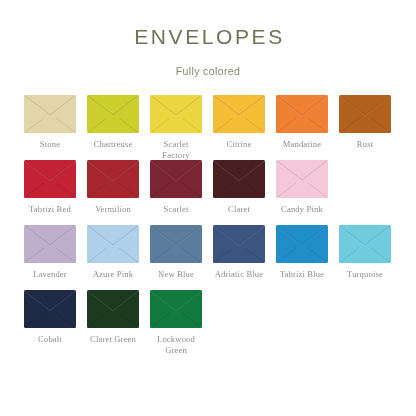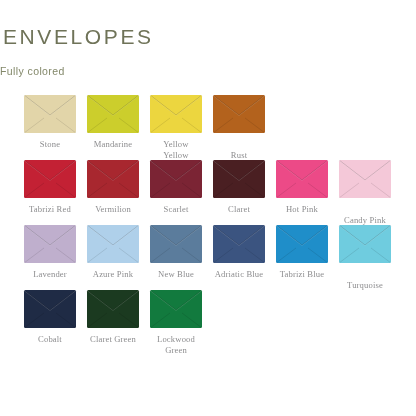--- a/index.html
+++ b/index.html
@@ -14,20 +14,21 @@
     overflow: hidden;
   }
   .page {
     width: 416px;
     height: 416px;
     position: relative;
     box-sizing: border-box;
     padding-top: 26px;
   }
   .header {
+    text-align: center;
   }
   .title {
     font-family: "Liberation Sans", sans-serif;
     font-size: 21px;
     letter-spacing: 2.6px;
     color: #6f7358;
     font-weight: 400;
     line-height: 1.05;
     padding-left: 3px;
   }
@@ -48,21 +49,20 @@
   }
   .cell {
     width: 52px;
     margin-right: 11px;
     display: flex;
     flex-direction: column;
     align-items: center;
   }
   .cell:last-child {
     margin-right: 0;
-    justify-content: space-between;
   }
   .envelope {
     width: 52px;
     height: 38px;
     position: relative;
     border-radius: 1.5px;
     overflow: hidden;
   }
   .envelope svg {
     position: absolute;
@@ -108,32 +108,54 @@
         </div>
         <div class="cell">
           <div class="envelope" style="background: rgb(204, 206, 44);">
             <svg viewBox="0 0 52 38" preserveAspectRatio="none">
               <path d="M0 0 L26 20 L52 0" fill="none" stroke="rgba(0,0,0,0.16)" stroke-width="1"></path>
               <path d="M0 38 L20 23" fill="none" stroke="rgba(0,0,0,0.10)" stroke-width="1"></path>
               <path d="M52 38 L32 23" fill="none" stroke="rgba(0,0,0,0.10)" stroke-width="1"></path>
               <path d="M0 0.5 L26 20.5 L52 0.5" fill="none" stroke="rgba(255,255,255,0.14)" stroke-width="1"></path>
             </svg>
           </div>
+          <div class="label">Chartreuse</div>
+        </div>
+        <div class="cell">
+          <div class="envelope" style="background: rgb(236, 214, 63);">
+            <svg viewBox="0 0 52 38" preserveAspectRatio="none">
+              <path d="M0 0 L26 20 L52 0" fill="none" stroke="rgba(0,0,0,0.16)" stroke-width="1"></path>
+              <path d="M0 38 L20 23" fill="none" stroke="rgba(0,0,0,0.10)" stroke-width="1"></path>
+              <path d="M52 38 L32 23" fill="none" stroke="rgba(0,0,0,0.10)" stroke-width="1"></path>
+              <path d="M0 0.5 L26 20.5 L52 0.5" fill="none" stroke="rgba(255,255,255,0.14)" stroke-width="1"></path>
+            </svg>
+          </div>
+          <div class="label">Scarlet Factory</div>
+        </div>
+        <div class="cell">
+          <div class="envelope" style="background: rgb(245, 188, 53);">
+            <svg viewBox="0 0 52 38" preserveAspectRatio="none">
+              <path d="M0 0 L26 20 L52 0" fill="none" stroke="rgba(0,0,0,0.16)" stroke-width="1"></path>
+              <path d="M0 38 L20 23" fill="none" stroke="rgba(0,0,0,0.10)" stroke-width="1"></path>
+              <path d="M52 38 L32 23" fill="none" stroke="rgba(0,0,0,0.10)" stroke-width="1"></path>
+              <path d="M0 0.5 L26 20.5 L52 0.5" fill="none" stroke="rgba(255,255,255,0.14)" stroke-width="1"></path>
+            </svg>
+          </div>
+          <div class="label">Citrine</div>
+        </div>
+        <div class="cell">
+          <div class="envelope" style="background: rgb(240, 128, 51);">
+            <svg viewBox="0 0 52 38" preserveAspectRatio="none">
+              <path d="M0 0 L26 20 L52 0" fill="none" stroke="rgba(0,0,0,0.16)" stroke-width="1"></path>
+              <path d="M0 38 L20 23" fill="none" stroke="rgba(0,0,0,0.10)" stroke-width="1"></path>
+              <path d="M52 38 L32 23" fill="none" stroke="rgba(0,0,0,0.10)" stroke-width="1"></path>
+              <path d="M0 0.5 L26 20.5 L52 0.5" fill="none" stroke="rgba(255,255,255,0.14)" stroke-width="1"></path>
+            </svg>
+          </div>
           <div class="label">Mandarine</div>
-        </div>
-        <div class="cell">
-          <div class="envelope" style="background: rgb(236, 214, 63);">
-            <svg viewBox="0 0 52 38" preserveAspectRatio="none">
-              <path d="M0 0 L26 20 L52 0" fill="none" stroke="rgba(0,0,0,0.16)" stroke-width="1"></path>
-              <path d="M0 38 L20 23" fill="none" stroke="rgba(0,0,0,0.10)" stroke-width="1"></path>
-              <path d="M52 38 L32 23" fill="none" stroke="rgba(0,0,0,0.10)" stroke-width="1"></path>
-              <path d="M0 0.5 L26 20.5 L52 0.5" fill="none" stroke="rgba(255,255,255,0.14)" stroke-width="1"></path>
-            </svg>
-          </div>
-          <div class="label">Yellow Yellow</div>
         </div>
         <div class="cell">
           <div class="envelope" style="background: rgb(179, 98, 29);">
             <svg viewBox="0 0 52 38" preserveAspectRatio="none">
               <path d="M0 0 L26 20 L52 0" fill="none" stroke="rgba(0,0,0,0.16)" stroke-width="1"></path>
               <path d="M0 38 L20 23" fill="none" stroke="rgba(0,0,0,0.10)" stroke-width="1"></path>
               <path d="M52 38 L32 23" fill="none" stroke="rgba(0,0,0,0.10)" stroke-width="1"></path>
               <path d="M0 0.5 L26 20.5 L52 0.5" fill="none" stroke="rgba(255,255,255,0.14)" stroke-width="1"></path>
             </svg>
           </div>
@@ -179,31 +201,20 @@
             <svg viewBox="0 0 52 38" preserveAspectRatio="none">
               <path d="M0 0 L26 20 L52 0" fill="none" stroke="rgba(0,0,0,0.16)" stroke-width="1"></path>
               <path d="M0 38 L20 23" fill="none" stroke="rgba(0,0,0,0.10)" stroke-width="1"></path>
               <path d="M52 38 L32 23" fill="none" stroke="rgba(0,0,0,0.10)" stroke-width="1"></path>
               <path d="M0 0.5 L26 20.5 L52 0.5" fill="none" stroke="rgba(255,255,255,0.14)" stroke-width="1"></path>
             </svg>
           </div>
           <div class="label">Claret</div>
         </div>
         <div class="cell">
-          <div class="envelope" style="background: rgb(236, 74, 135);">
-            <svg viewBox="0 0 52 38" preserveAspectRatio="none">
-              <path d="M0 0 L26 20 L52 0" fill="none" stroke="rgba(0,0,0,0.16)" stroke-width="1"></path>
-              <path d="M0 38 L20 23" fill="none" stroke="rgba(0,0,0,0.10)" stroke-width="1"></path>
-              <path d="M52 38 L32 23" fill="none" stroke="rgba(0,0,0,0.10)" stroke-width="1"></path>
-              <path d="M0 0.5 L26 20.5 L52 0.5" fill="none" stroke="rgba(255,255,255,0.14)" stroke-width="1"></path>
-            </svg>
-          </div>
-          <div class="label">Hot Pink</div>
-        </div>
-        <div class="cell">
           <div class="envelope" style="background: rgb(244, 200, 216);">
             <svg viewBox="0 0 52 38" preserveAspectRatio="none">
               <path d="M0 0 L26 20 L52 0" fill="none" stroke="rgba(0,0,0,0.16)" stroke-width="1"></path>
               <path d="M0 38 L20 23" fill="none" stroke="rgba(0,0,0,0.10)" stroke-width="1"></path>
               <path d="M52 38 L32 23" fill="none" stroke="rgba(0,0,0,0.10)" stroke-width="1"></path>
               <path d="M0 0.5 L26 20.5 L52 0.5" fill="none" stroke="rgba(255,255,255,0.14)" stroke-width="1"></path>
             </svg>
           </div>
           <div class="label">Candy Pink</div>
         </div>

